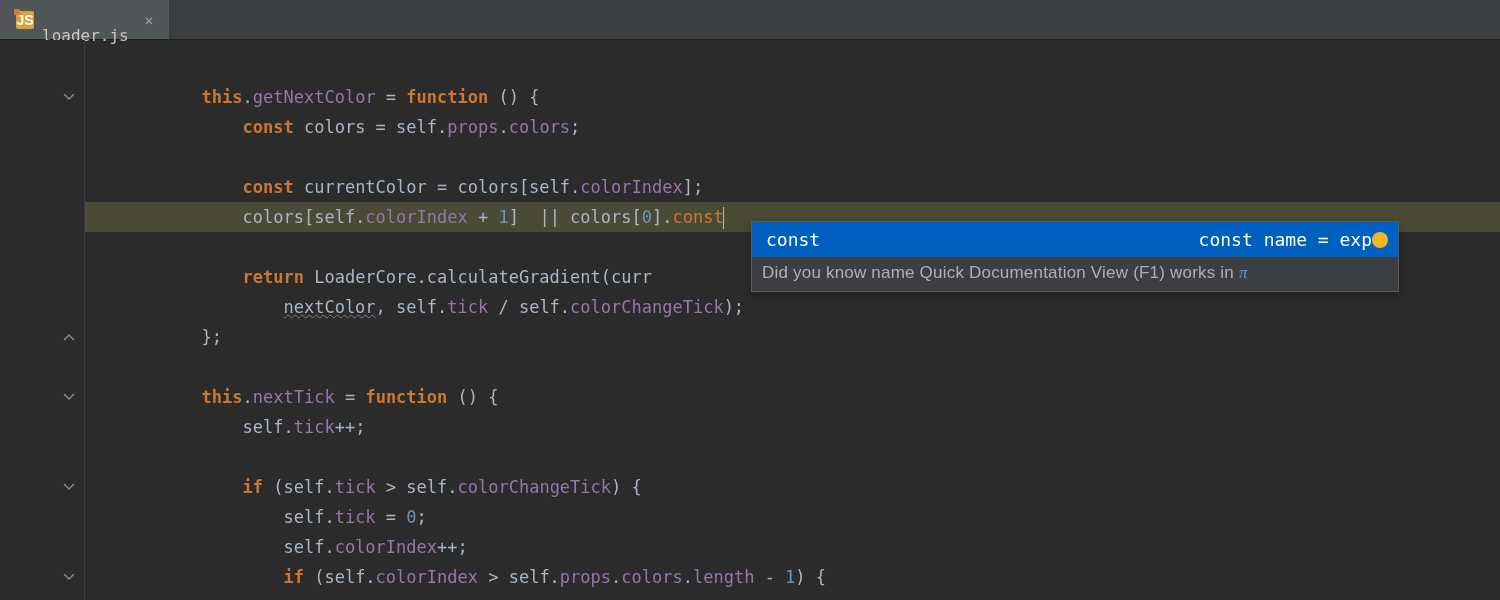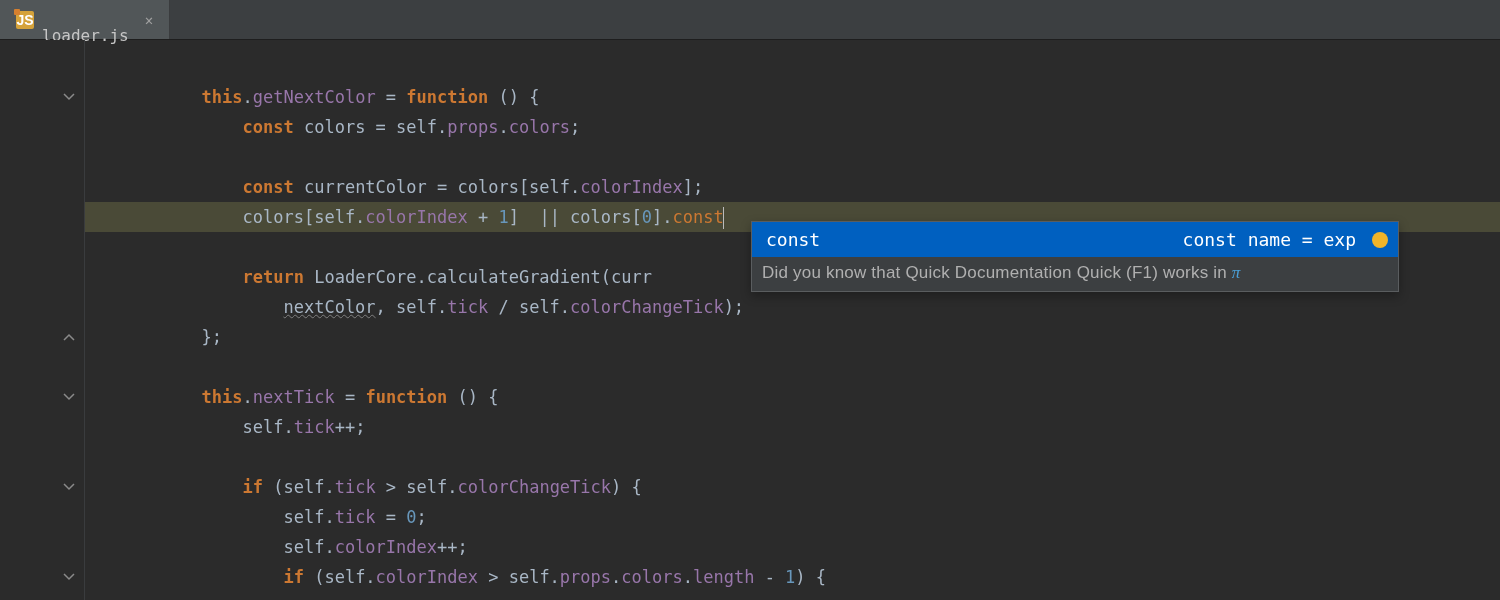--- a/index.html
+++ b/index.html
@@ -120,21 +120,21 @@
   .popup .row {
     display: flex;
     justify-content: space-between;
     align-items: center;
     background: #0060c0;
     color: #fff;
     padding: 7px 10px 7px 14px;
     font-size: 18px;
   }
   .popup .row .rhs{
-    display:flex; align-items:center; gap:16px;
+    display:flex; align-items:center; gap:0;
   }
   .popup .bulb{
     width:16px;height:16px;background:#f0b429;border-radius:50%;
     display:inline-block;
   }
   .popup .tip {
     background: #3c3f41;
     color: #b0b0b0;
     padding: 6px 10px 8px 10px;
     font-size: 17px;
@@ -186,16 +186,16 @@
 
   <div class="popup" style="left:751px; top:181px;">
     <div class="row">
       <span>const</span>
       <span class="rhs">
         <span>const name = exp</span>
         <span class="bulb"></span>
       </span>
     </div>
     <div class="tip">
-      <span>Did you know that Quick Documentation Quick (F1) works in </span><span class="pi">π</span>
+      <span>Did you know name Quick Documentation View (F1) works in </span><span class="pi">π</span>
     </div>
   </div>
 </div>
 
 </body></html>

